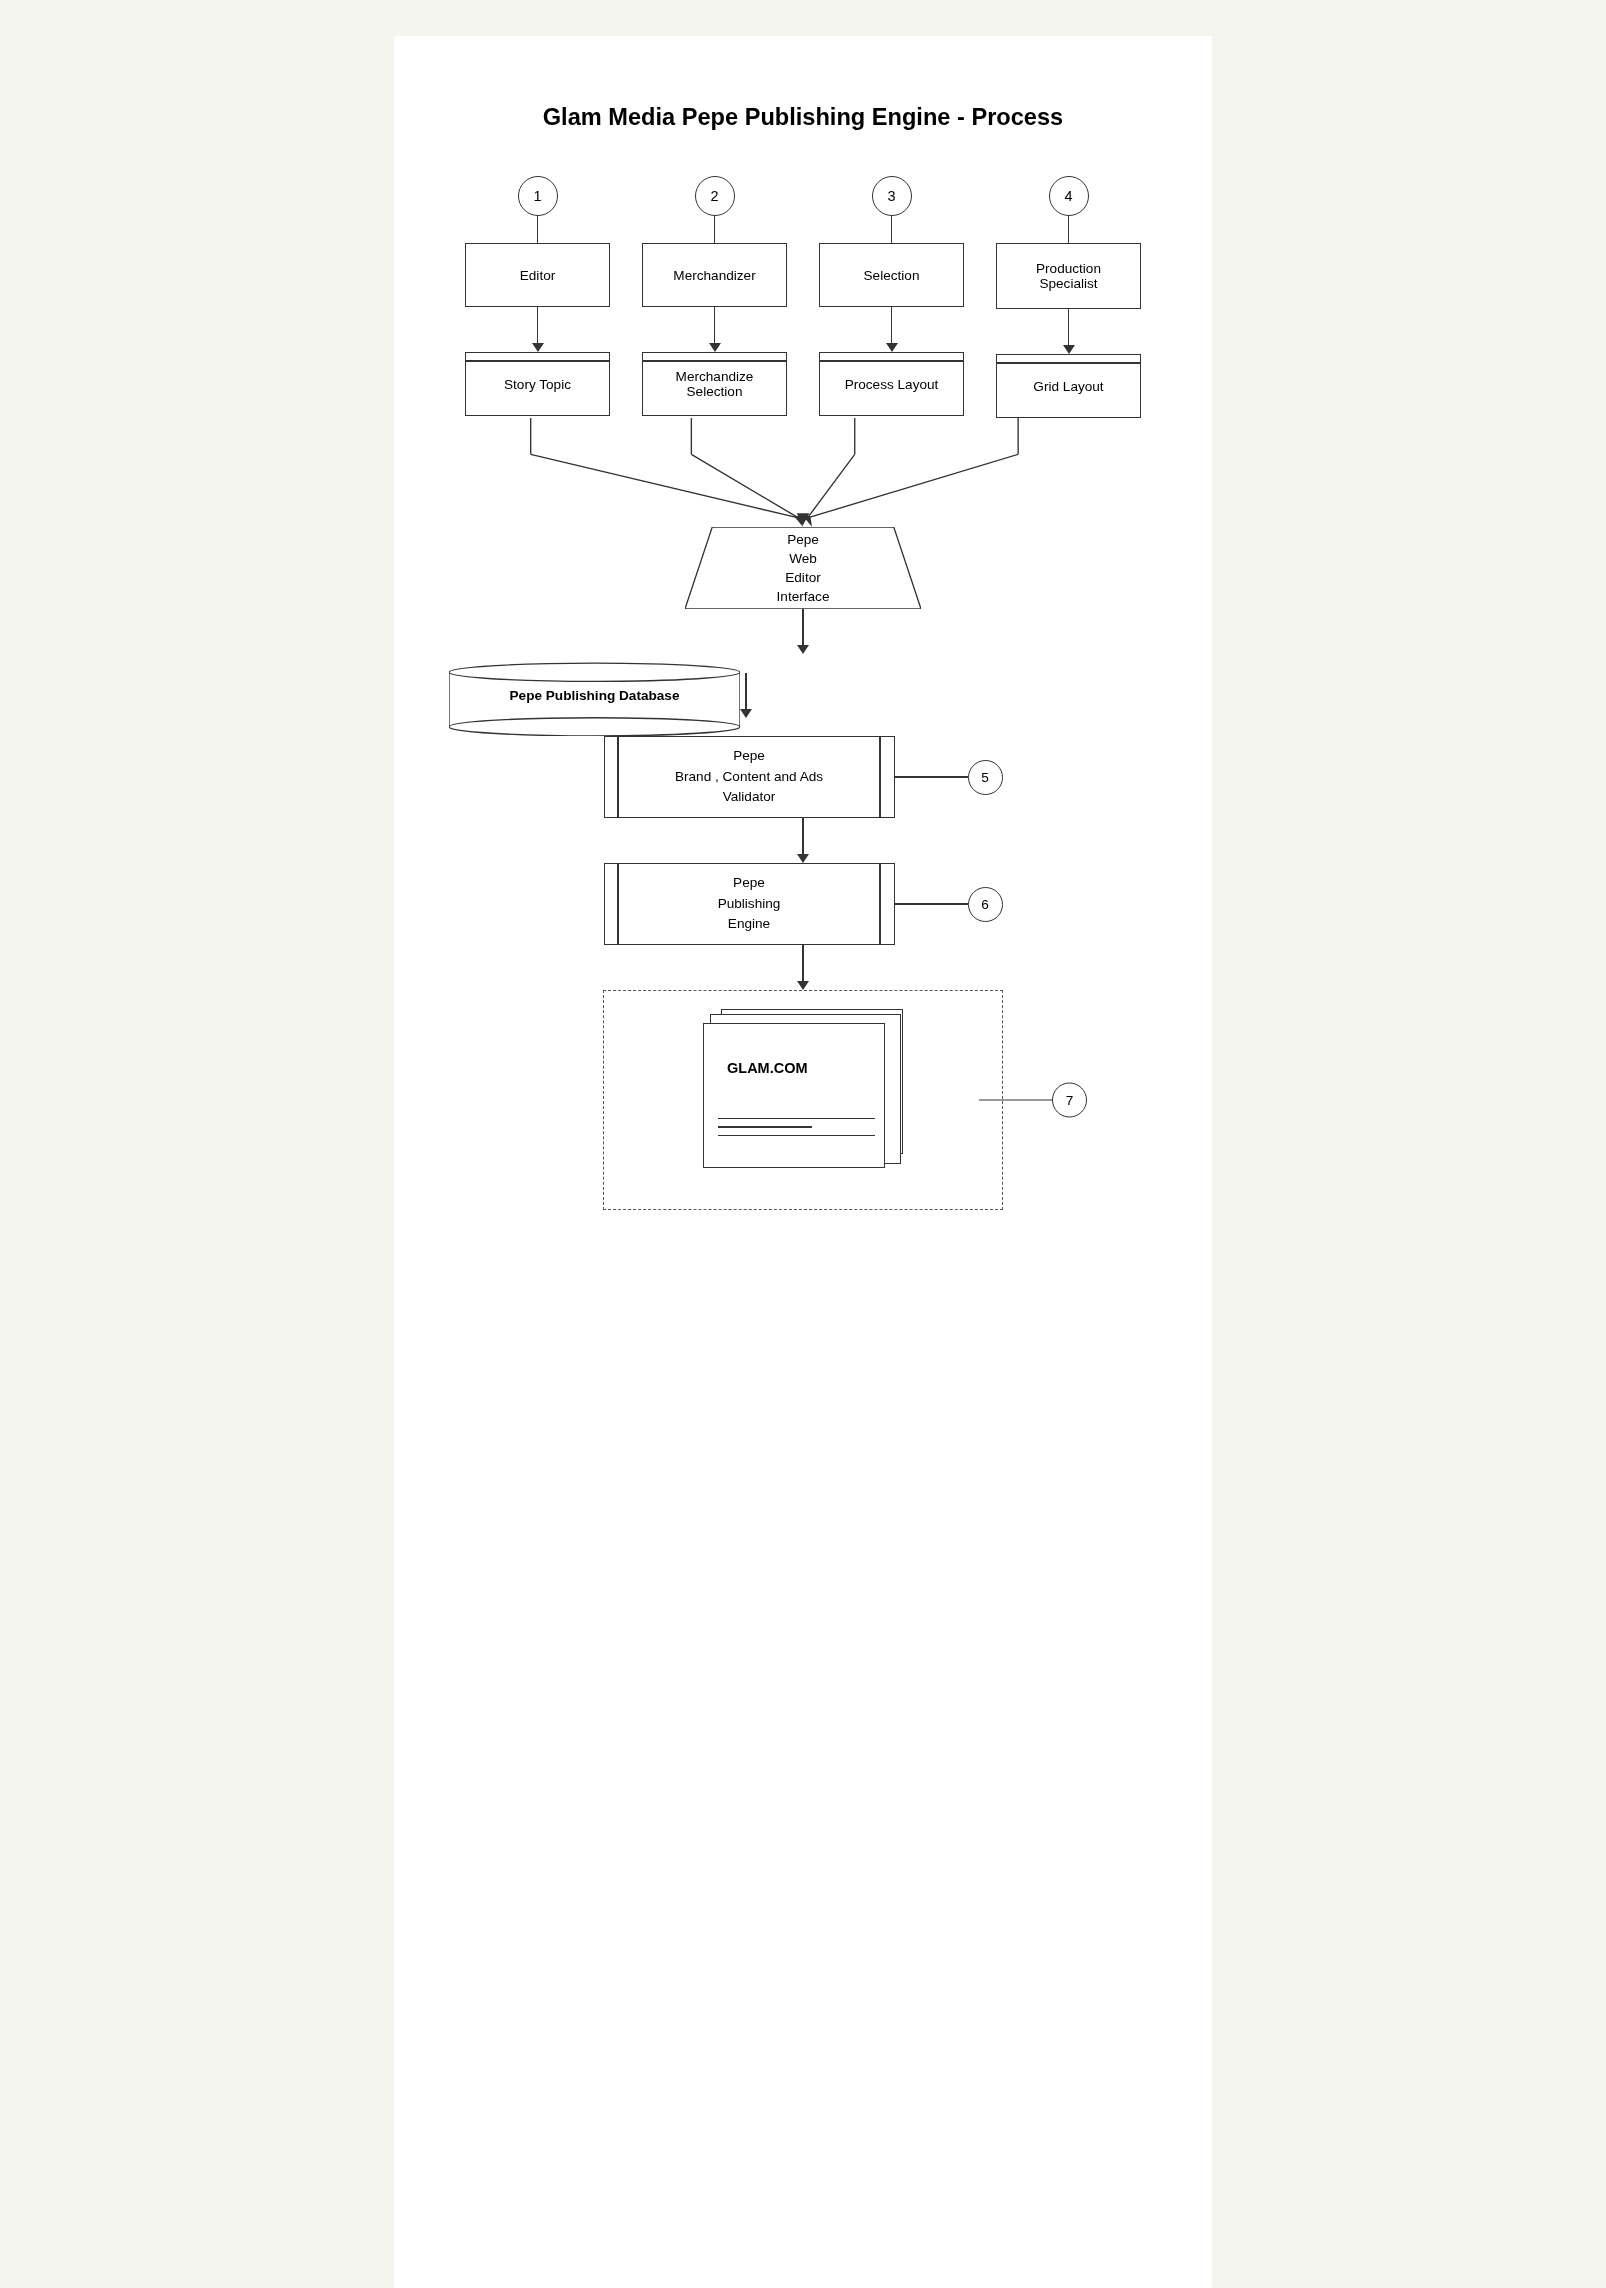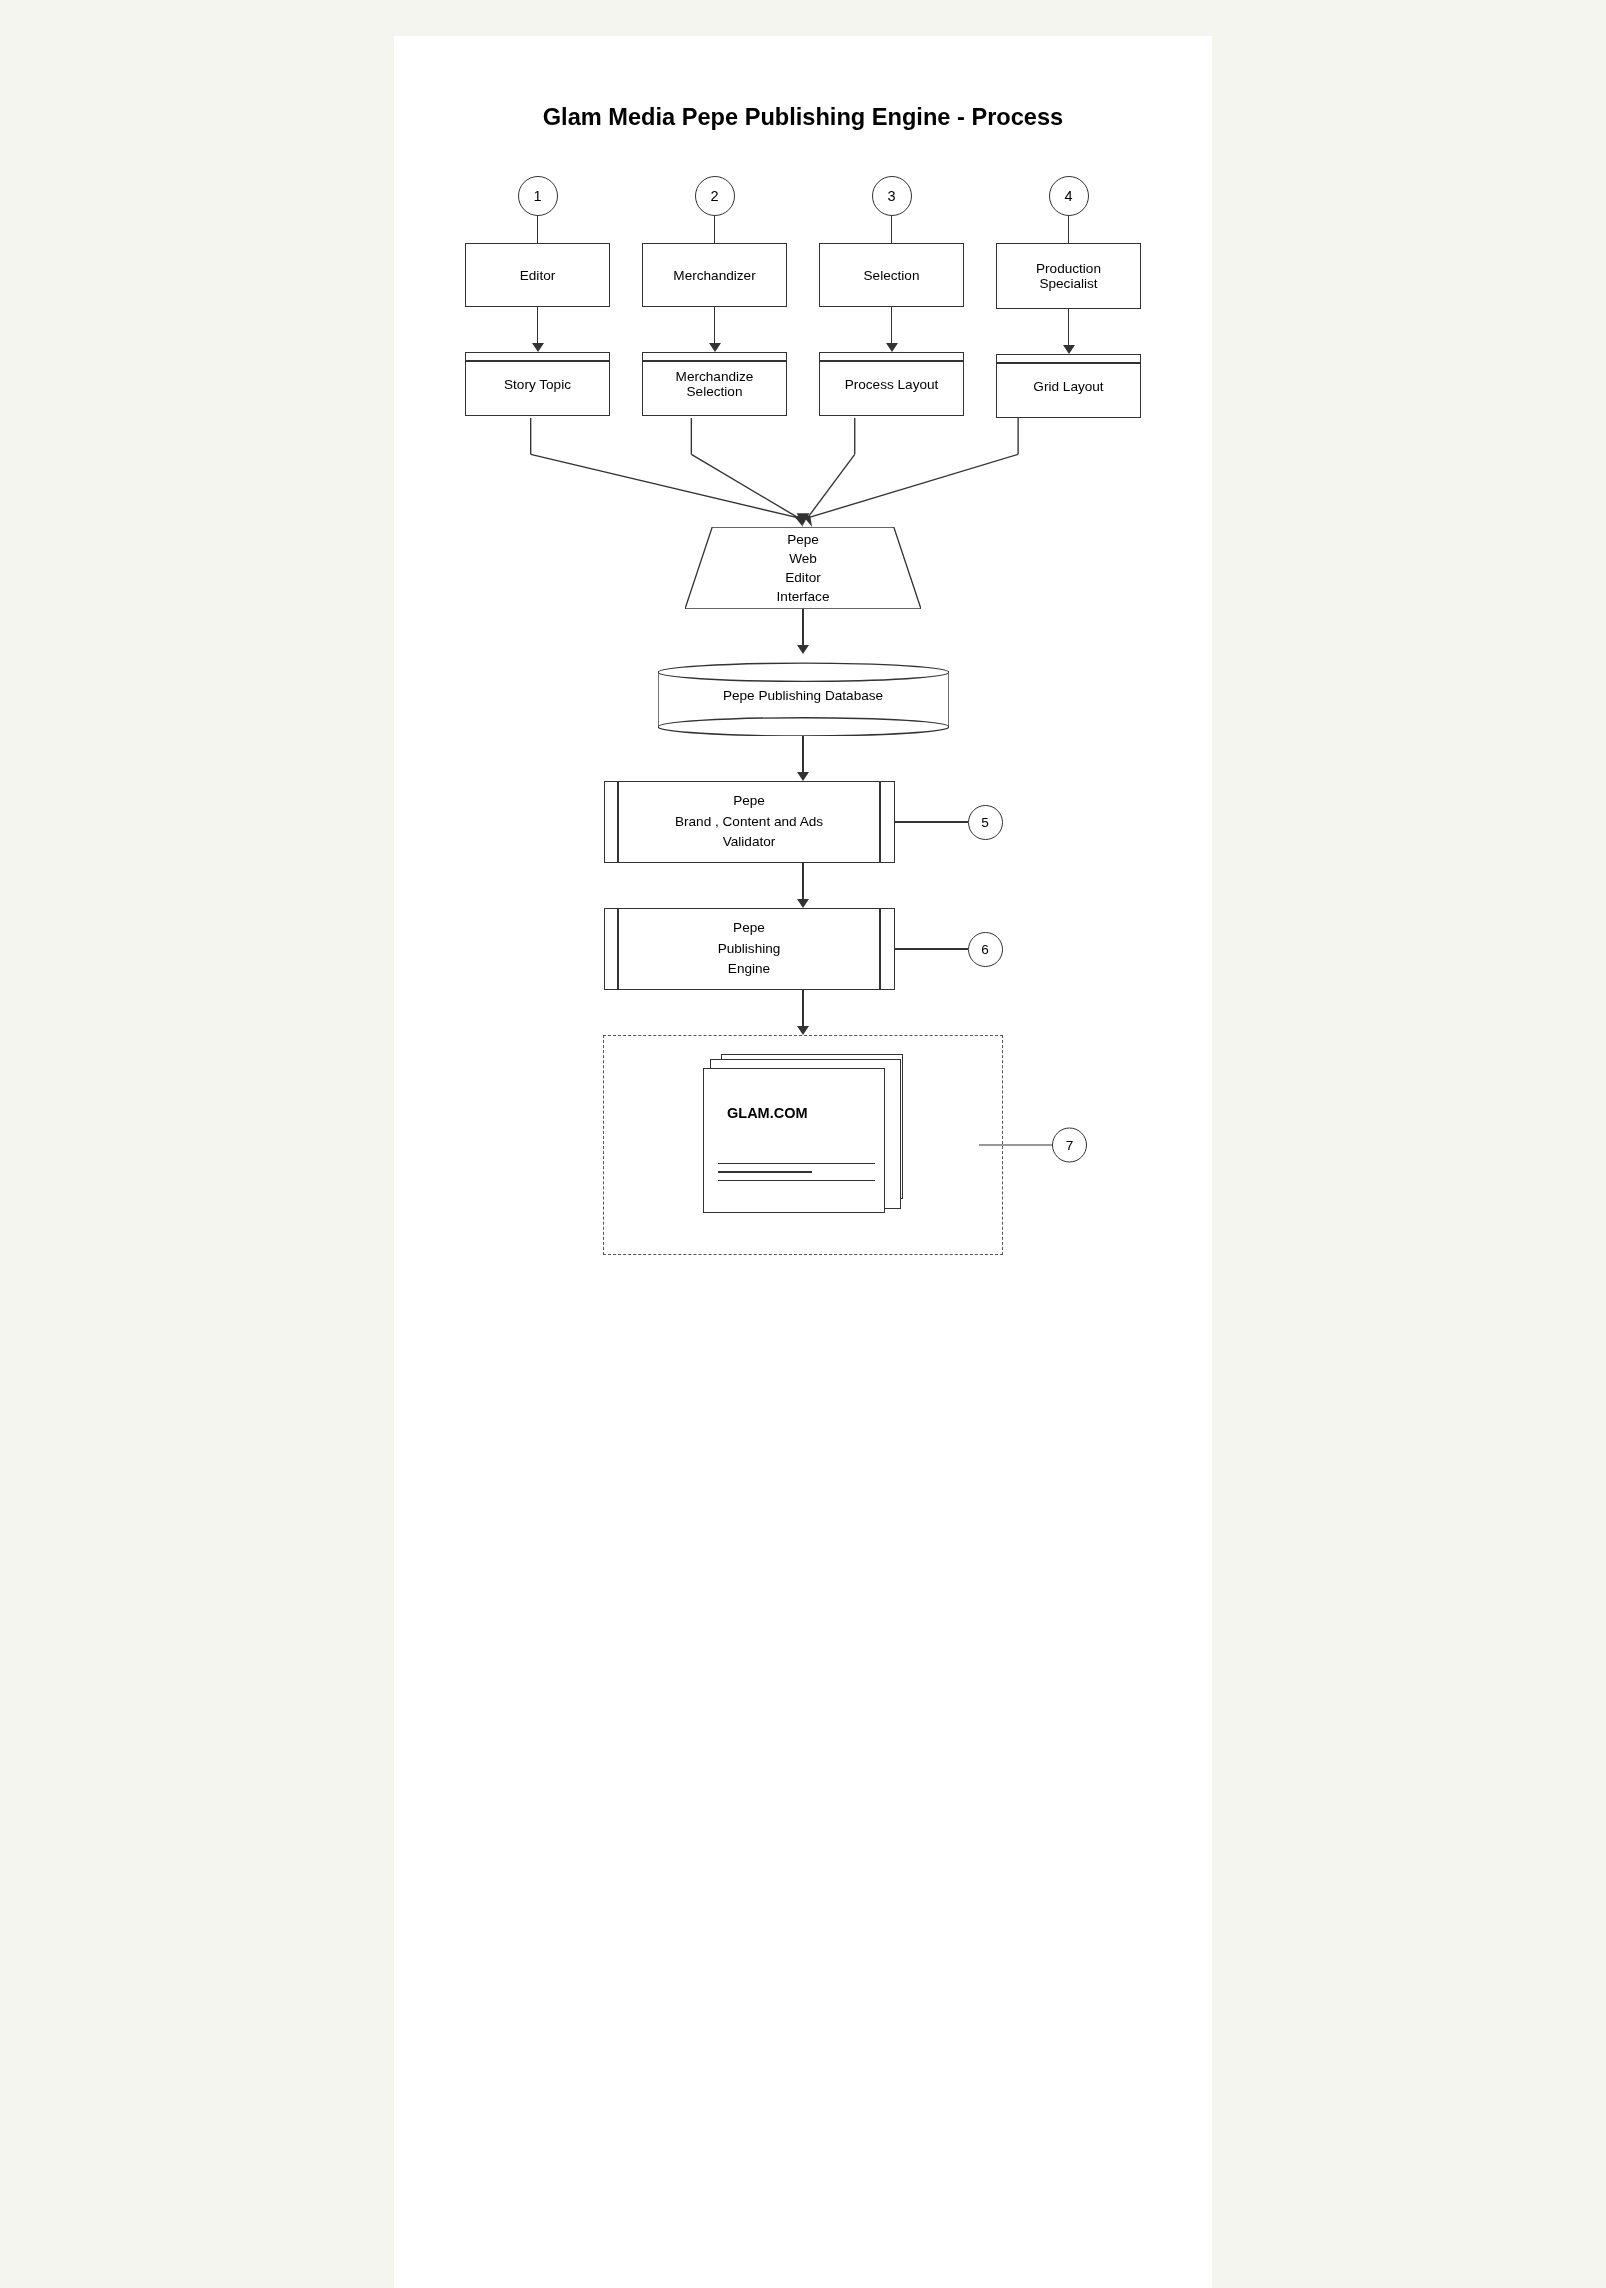--- a/index.html
+++ b/index.html
@@ -132,23 +132,24 @@
       position: relative;
       z-index: 2;
       text-align: center;
       font-size: 13.6px;
       line-height: 1.4;
     }
 
     
     .db-section {
       display: flex;
-      flex-direction: column;
+      flex-direction: row;
       align-items: center;
       margin-top: 0;
+      font-weight: bold;
     }
     .cylinder {
       width: 291px;
       height: 82px;
       position: relative;
     }
     .cylinder svg {
       width: 100%;
       height: 100%;
     }

